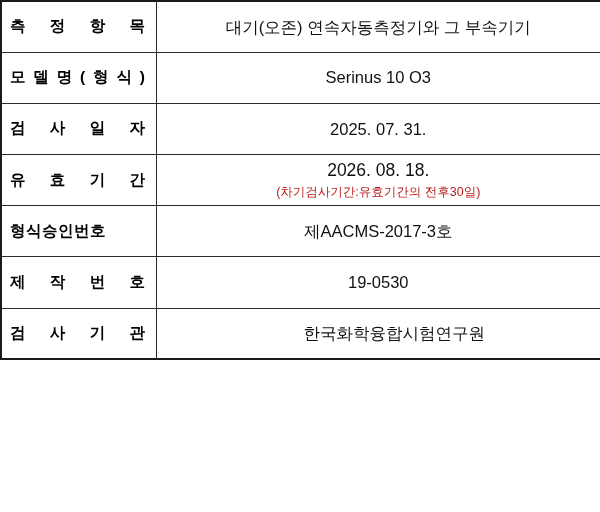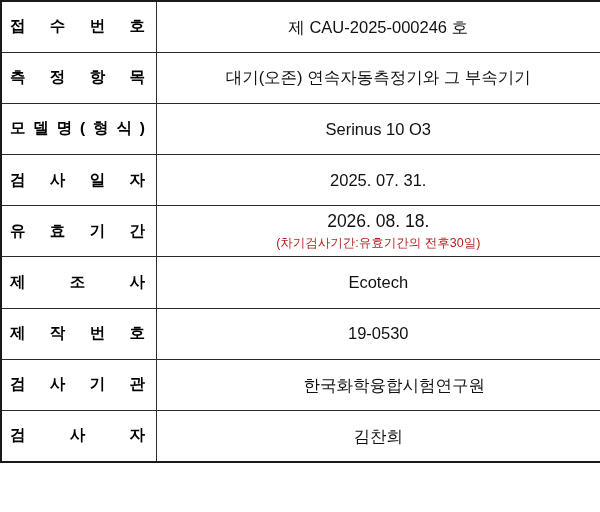--- a/index.html
+++ b/index.html
@@ -74,26 +74,20 @@
 </style>
 </head>
 <body>
 
 <table class="cert-table">
   <colgroup>
     <col class="label-col">
     <col class="value-col">
   </colgroup>
   <tbody>
-    <tr class="row-receipt">
-      <td class="label">접 수 번 호</td>
-      <td class="value">
-        <span class="value-main">제 CAU-2025-000246 호</span>
-      </td>
-    </tr>
     <tr class="row-item">
       <td class="label">측 정 항 목</td>
       <td class="value">
         <span class="value-main">대기(오존) 연속자동측정기와 그 부속기기</span>
       </td>
     </tr>
     <tr class="row-model">
       <td class="label">모 델 명 ( 형 식 )</td>
       <td class="value">
         <span class="value-main">Serinus 10 O3</span>
@@ -105,38 +99,32 @@
         <span class="value-main">2025. 07. 31.</span>
       </td>
     </tr>
     <tr class="row-valid">
       <td class="label">유 효 기 간</td>
       <td class="value">
         <span class="value-main">2026. 08. 18.</span>
         <span class="value-sub">(차기검사기간:유효기간의 전후30일)</span>
       </td>
     </tr>
-    <tr class="row-maker">
-      <td class="label">제 조 사</td>
+    <tr class="row-approval">
+      <td class="label">형식승인번호</td>
       <td class="value">
-        <span class="value-main">Ecotech</span>
+        <span class="value-main">제AACMS-2017-3호</span>
       </td>
     </tr>
     <tr class="row-serial">
       <td class="label">제 작 번 호</td>
       <td class="value">
         <span class="value-main">19-0530</span>
       </td>
     </tr>
     <tr class="row-agency">
       <td class="label">검 사 기 관</td>
       <td class="value">
         <span class="value-main">한국화학융합시험연구원</span>
       </td>
     </tr>
-    <tr class="row-inspector">
-      <td class="label">검 사 자</td>
-      <td class="value">
-        <span class="value-main">김찬희</span>
-      </td>
-    </tr>
   </tbody>
 </table>
 
 </body></html>

